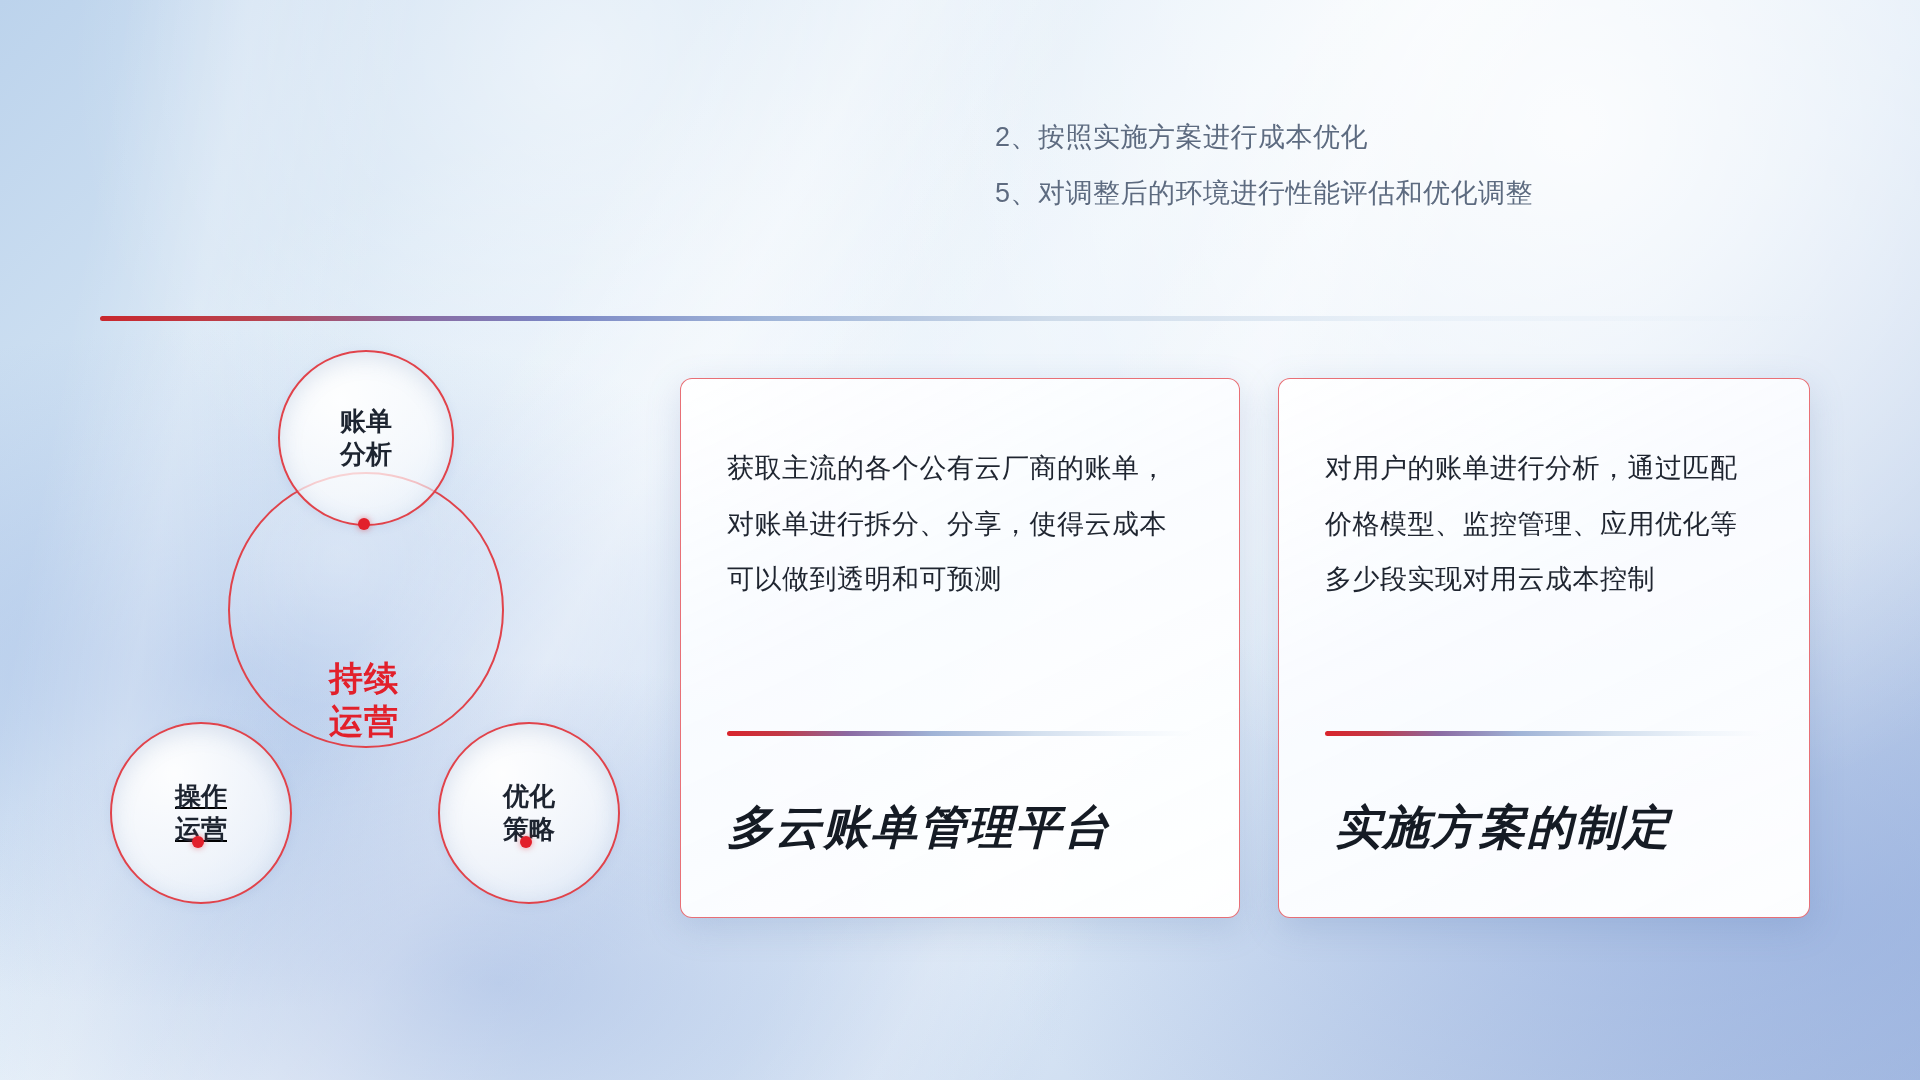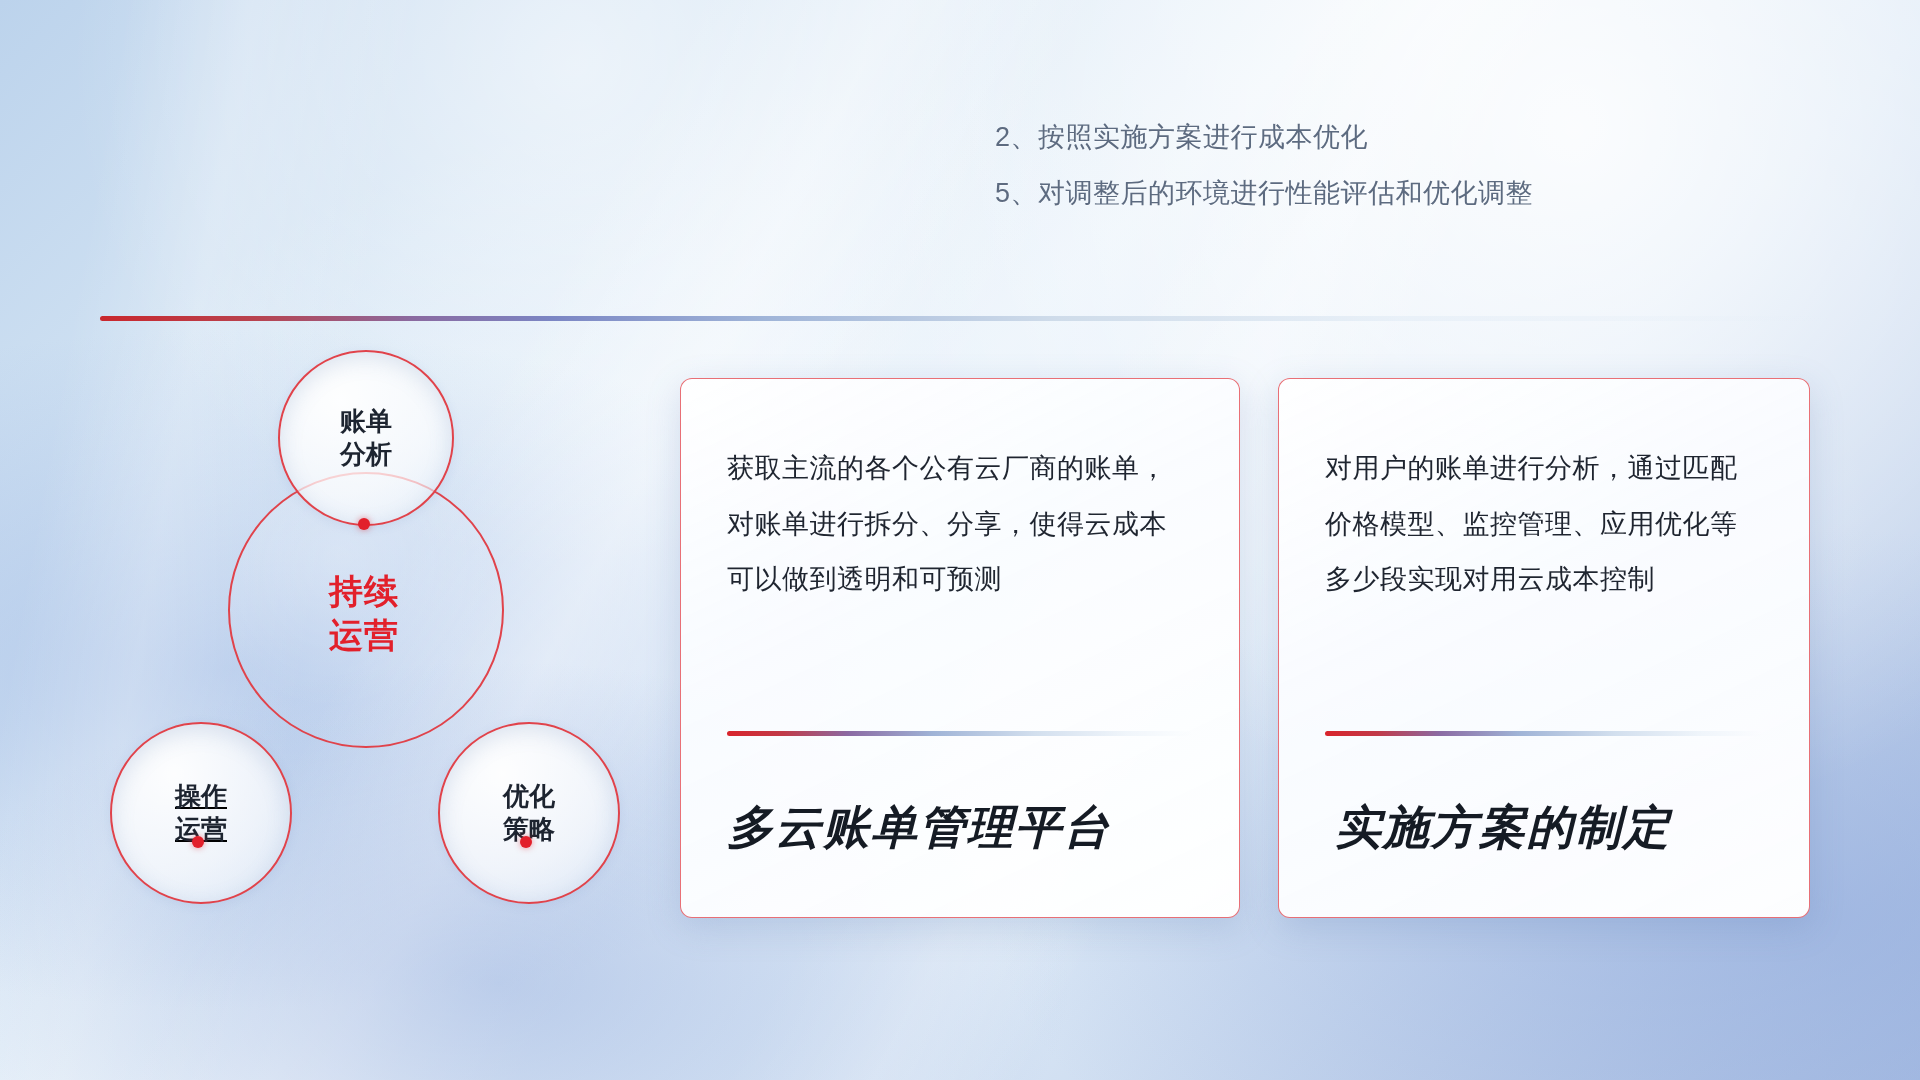--- a/index.html
+++ b/index.html
@@ -110,25 +110,25 @@
     top: 122px;
     width: 272px;
     height: 272px;
     border-radius: 50%;
     border: 2px solid #e0434b;
     background: radial-gradient(circle at 40% 30%, rgba(255,255,255,0.30) 0%, rgba(255,255,255,0.05) 60%, rgba(255,255,255,0) 100%);
   }
   #venn-center-label {
     position: absolute;
     left: 128px;
-    top: 128px;
+    top: 122px;
     width: 272px;
     height: 272px;
     display: flex;
-    align-items: center;
+    align-items: flex-end;
     justify-content: center;
     text-align: center;
     font-size: 34px;
     font-weight: bold;
     color: #e2202b;
     line-height: 1.28;
     letter-spacing: 1px;
   }
   .venn-dot {
     position: absolute;

